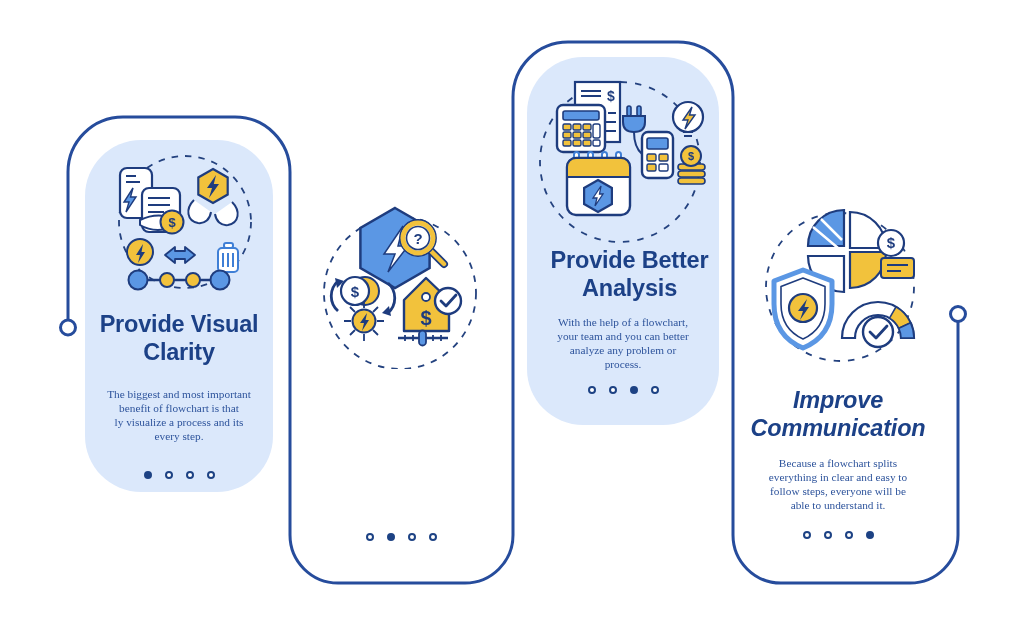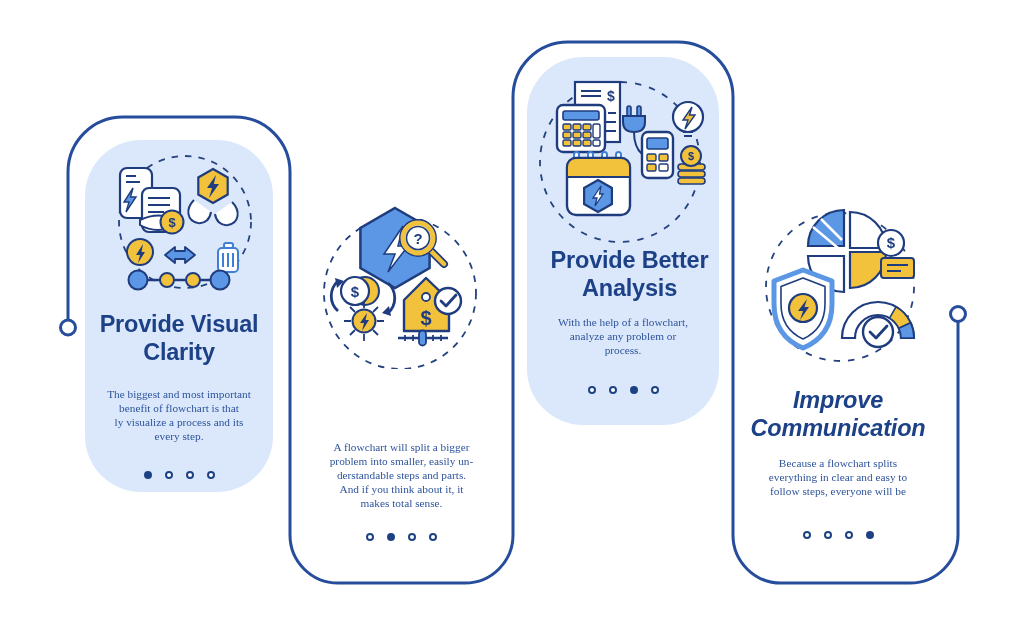--- a/index.html
+++ b/index.html
@@ -129,27 +129,20 @@
       <g>
         <circle cx="140" cy="100" r="13" fill="#fff" stroke="#1e3c7e" stroke-width="2.4"></circle>
         <path d="M133,100 l5,5 l10,-11" fill="none" stroke="#1e3c7e" stroke-width="2.8" stroke-linecap="round" stroke-linejoin="round"></path>
       </g>
       <g>
         <path d="M90,137 H140" stroke="#1e3c7e" stroke-width="2.4"></path>
         <path d="M97,134 V140 M105,134 V140 M125,134 V140 M133,134 V140" stroke="#1e3c7e" stroke-width="1.8"></path>
         <rect x="111" y="129.5" width="7" height="15" rx="3.5" fill="#5b97e4" stroke="#1e3c7e" stroke-width="1.8"></rect>
       </g>
     </svg>
-    <p class="desc" style="top:242px;">
-      <span>A flowchart will split a bigger</span>
-      <span>problem into smaller, easily un-</span>
-      <span>derstandable steps and parts.</span>
-      <span>And if you think about it, it</span>
-      <span>makes total sense.</span>
-    </p>
     <div class="dots" style="top:335px;">
       <span class="dot"></span>
       <span class="dot active"></span>
       <span class="dot"></span>
       <span class="dot"></span>
     </div>
   </section>
 
   <section class="card tinted" style="left:527px;top:57px;width:192px;height:368px;">
     <svg class="illu" style="left:3px;top:8px;" width="186" height="192" viewBox="0 0 186 192">
@@ -213,20 +206,21 @@
         <polygon points="68,115 81.9,123 81.9,139 68,147 54.1,139 54.1,123" fill="#5b97e4" stroke="#1e3c7e" stroke-width="2.2"></polygon>
         <polygon points="71,121 63,133 67,133 65,141 73,129 69.5,129" fill="#fff" stroke="#1e3c7e" stroke-width="1.3"></polygon>
       </g>
     </svg>
     <h2 class="title" style="top:189px;margin-left:13px;">
       <span>Provide Better</span>
       <span>Analysis</span>
     </h2>
     <p class="desc" style="top:258px;">
       <span>With the help of a flowchart,</span>
+      <span>your team and you can better</span>
       <span>analyze any problem or</span>
       <span>process.</span>
       <span></span>
     </p>
     <div class="dots" style="top:329px;">
       <span class="dot"></span>
       <span class="dot"></span>
       <span class="dot active"></span>
       <span class="dot"></span>
     </div>
@@ -265,20 +259,21 @@
       </g>
     </svg>
     <h2 class="title" style="top:186px;font-style:italic;">
       <span>Improve</span>
       <span>Communication</span>
     </h2>
     <p class="desc" style="top:256px;">
       <span>Because a flowchart splits</span>
       <span>everything in clear and easy to</span>
       <span>follow steps, everyone will be</span>
+      <span>able to understand it.</span>
     </p>
     <div class="dots" style="top:331px;">
       <span class="dot"></span>
       <span class="dot"></span>
       <span class="dot"></span>
       <span class="dot active"></span>
     </div>
   </section>
 
 </div>

